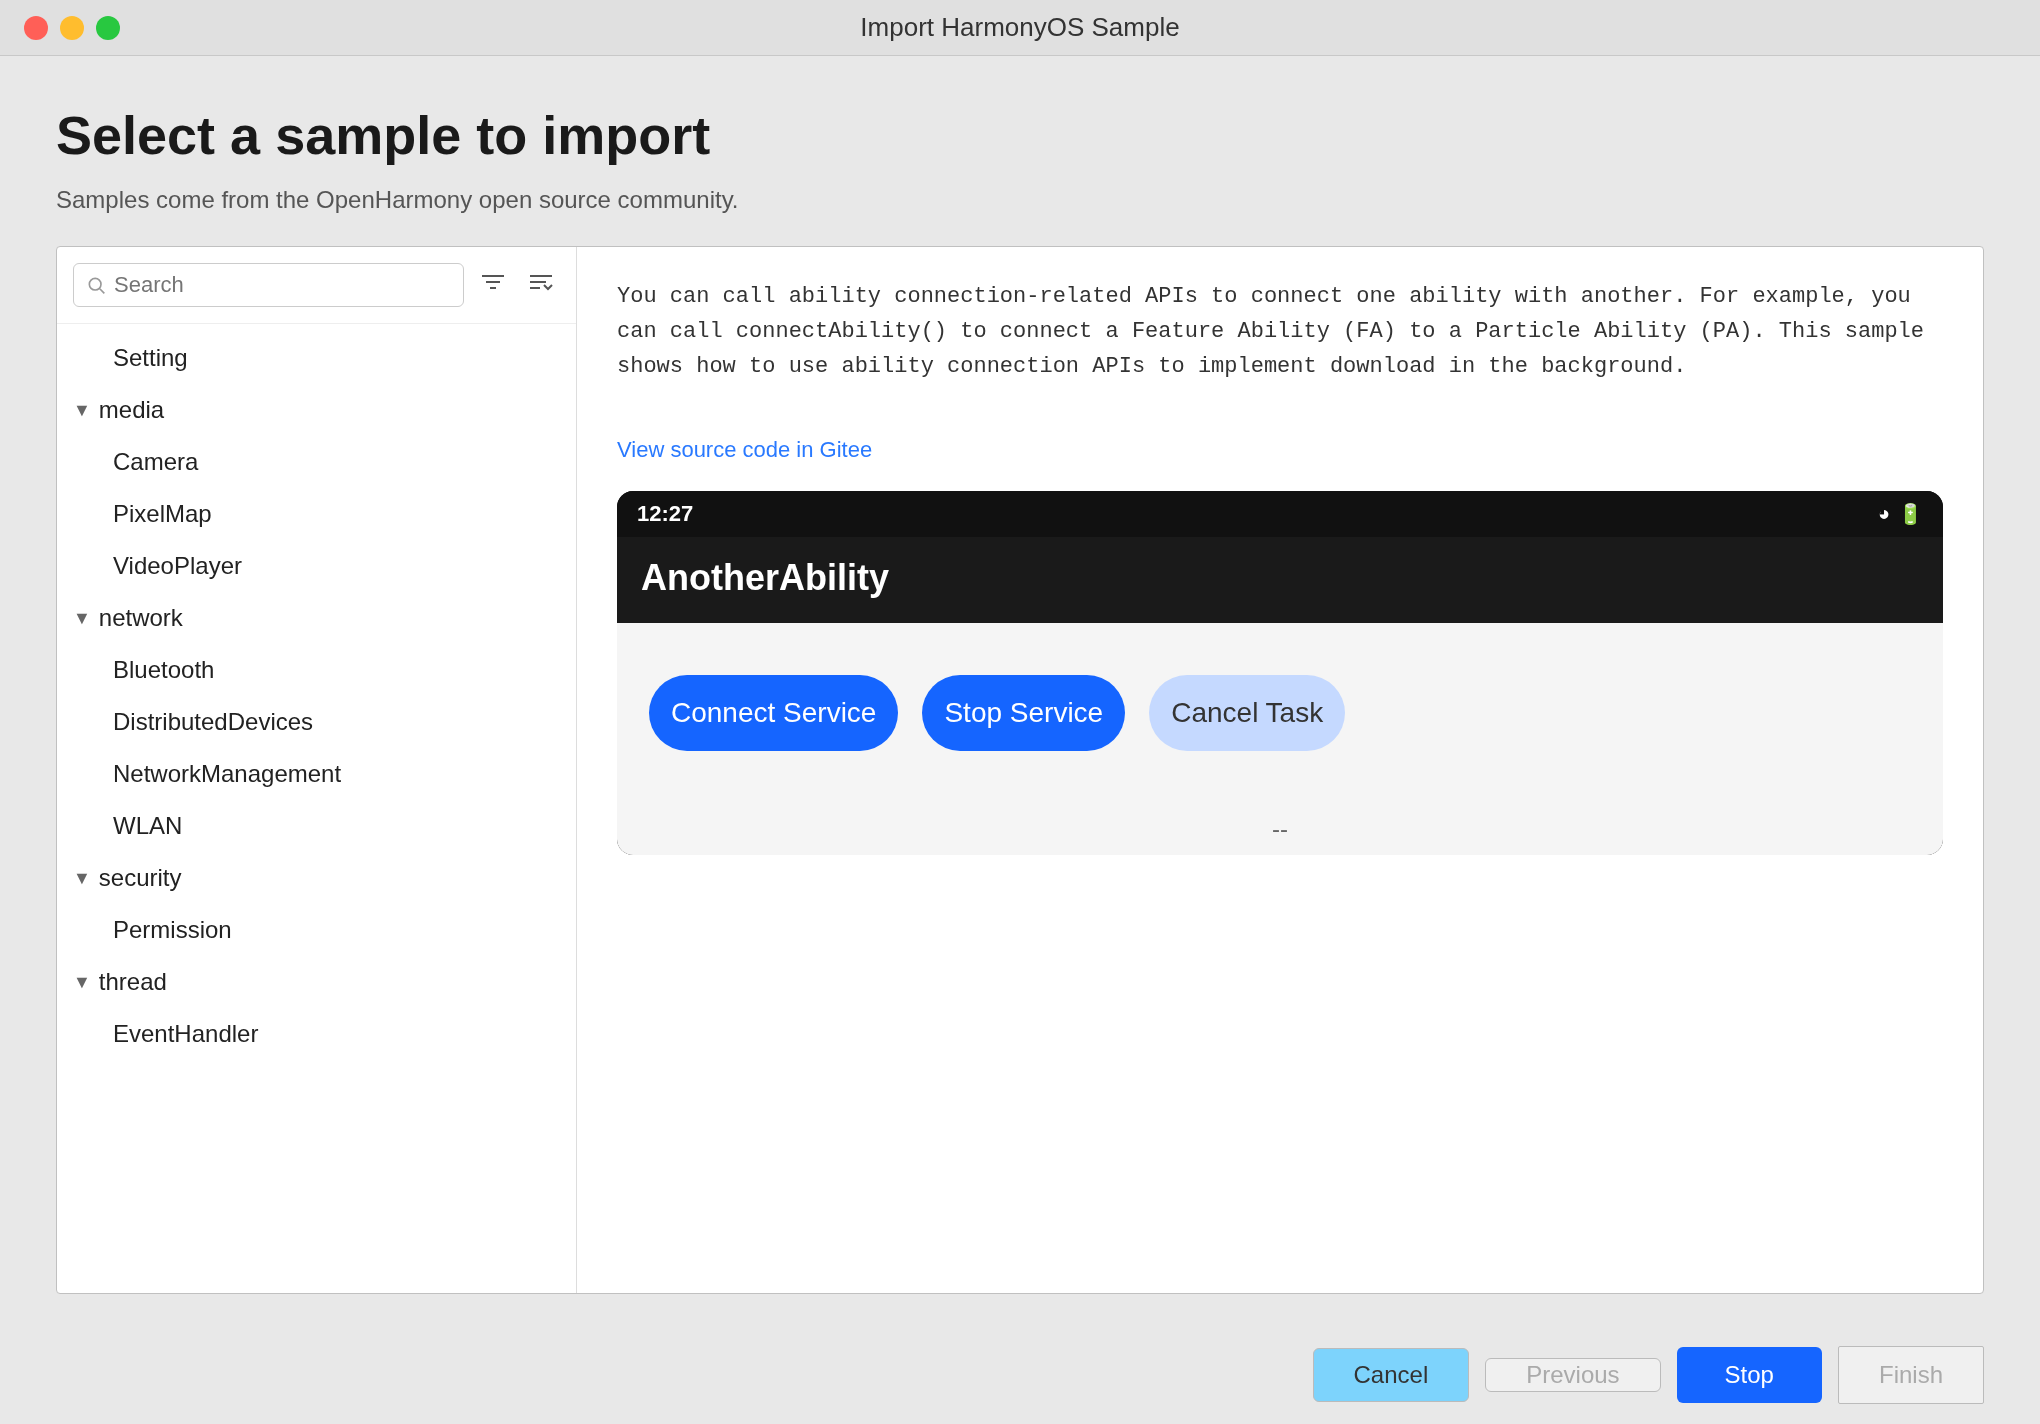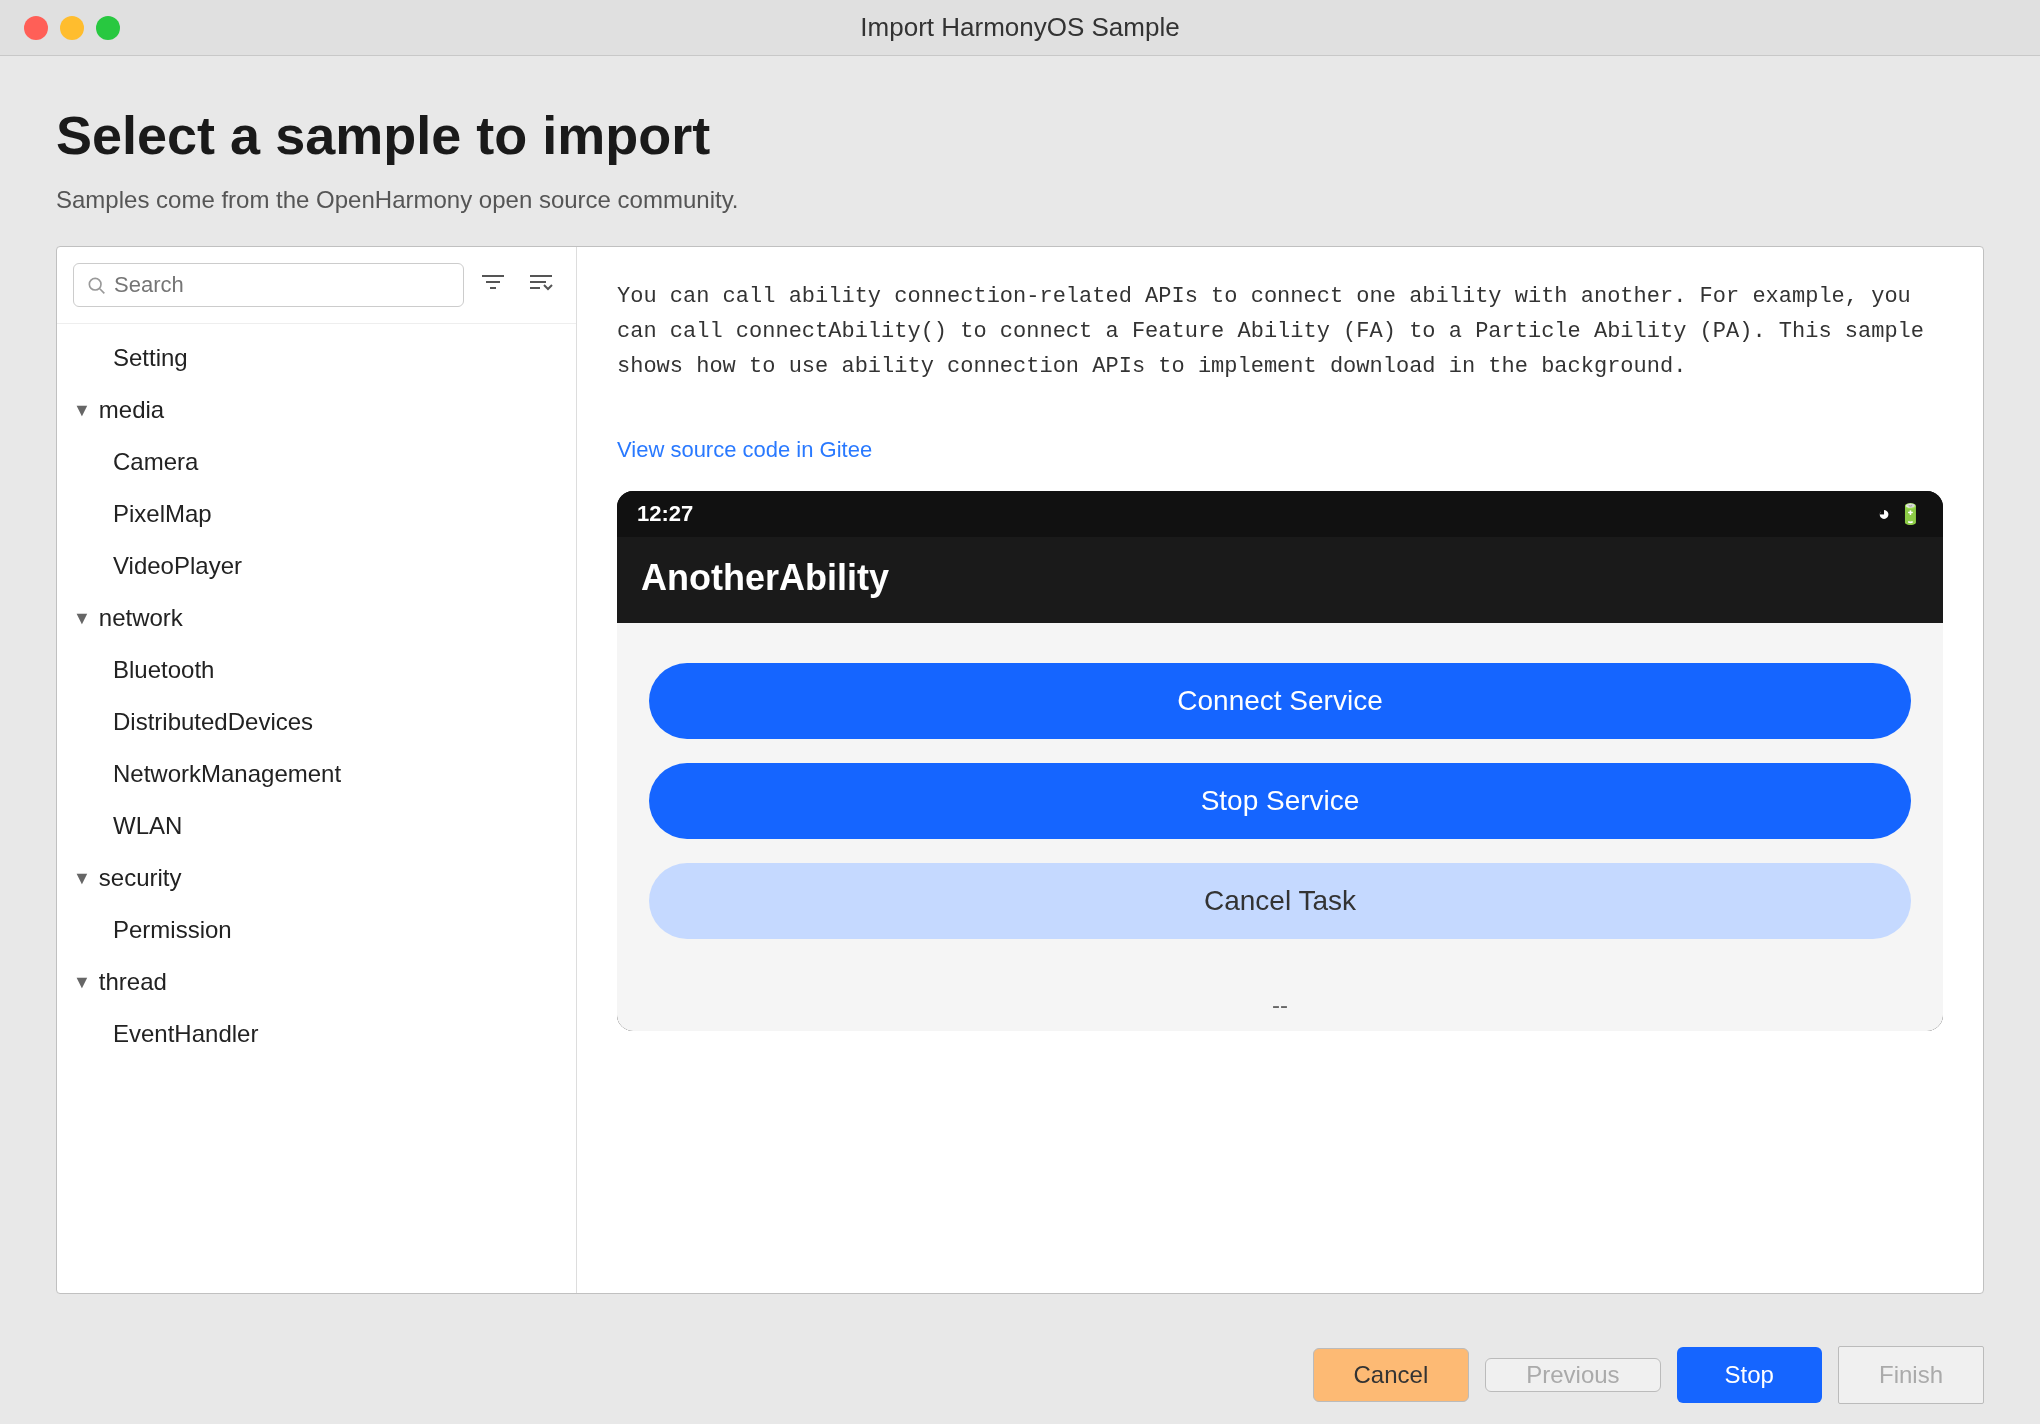--- a/index.html
+++ b/index.html
@@ -223,23 +223,23 @@
     }
 
     .phone-app-title {
       font-size: 36px;
       font-weight: 700;
       color: #fff;
     }
 
     .phone-body {
       background: #f5f5f5;
-      padding: 40px 32px;
-      display: flex;
-      flex-direction: column;
+      padding: 52px 32px;
+      display: flex;
+      flex-direction: row;
       gap: 24px;
     }
 
     .phone-btn-blue {
       background: #1565ff;
       border: none;
       border-radius: 50px;
       padding: 22px;
       font-size: 28px;
       color: #fff;
@@ -275,21 +275,21 @@
       align-items: center;
       padding: 20px 56px;
       gap: 16px;
       flex-shrink: 0;
     }
 
     .btn-cancel {
       padding: 12px 40px;
       font-size: 24px;
       border: 1px solid #bbb;
-      background: #fdba74;
+      background: #7dd3fc;
       border-radius: 6px;
       cursor: pointer;
       color: #333;
     }
 
     .btn-prev {
       padding: 2px 40px;
       font-size: 24px;
       border: 1px solid #bbb;
       background: #f0f0f0;

